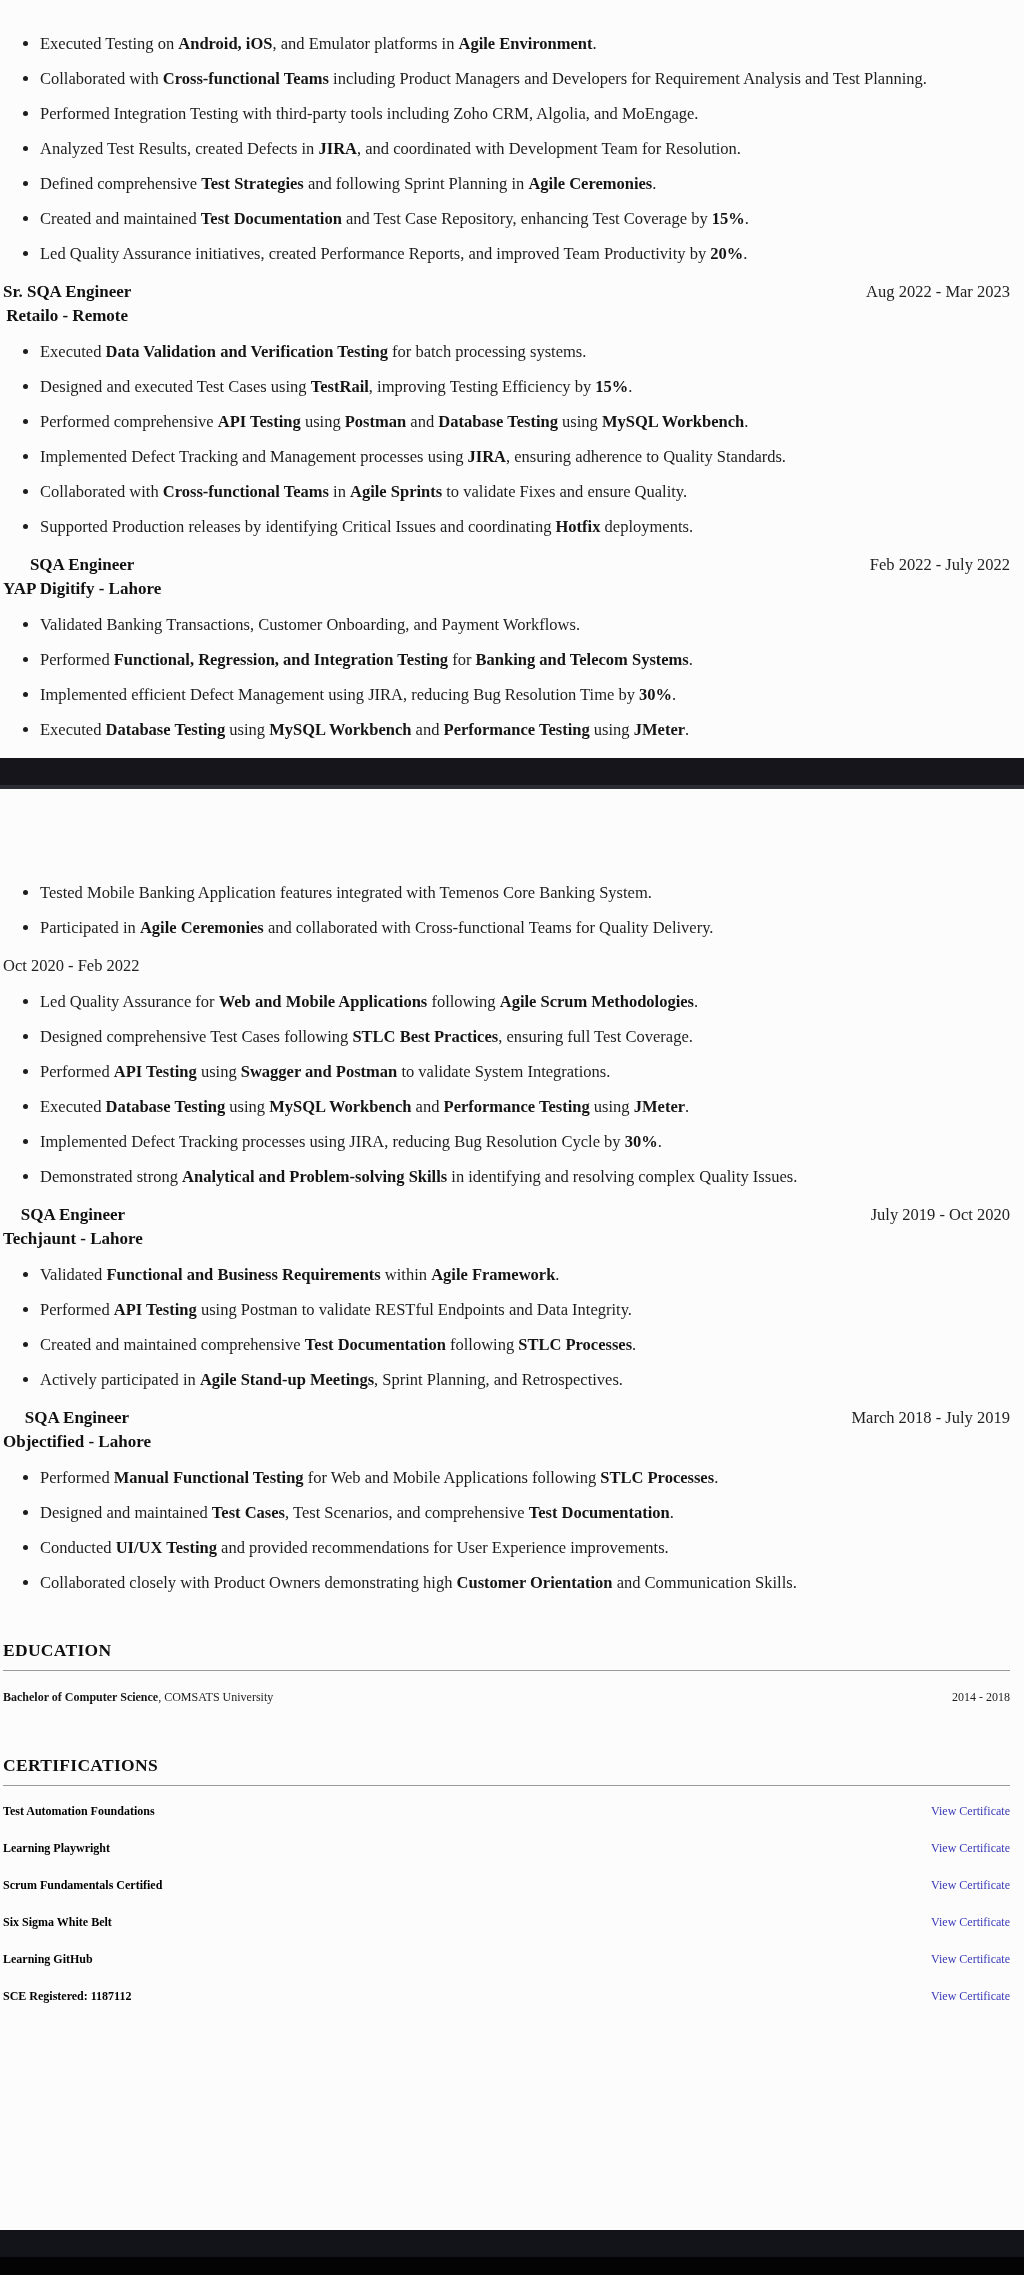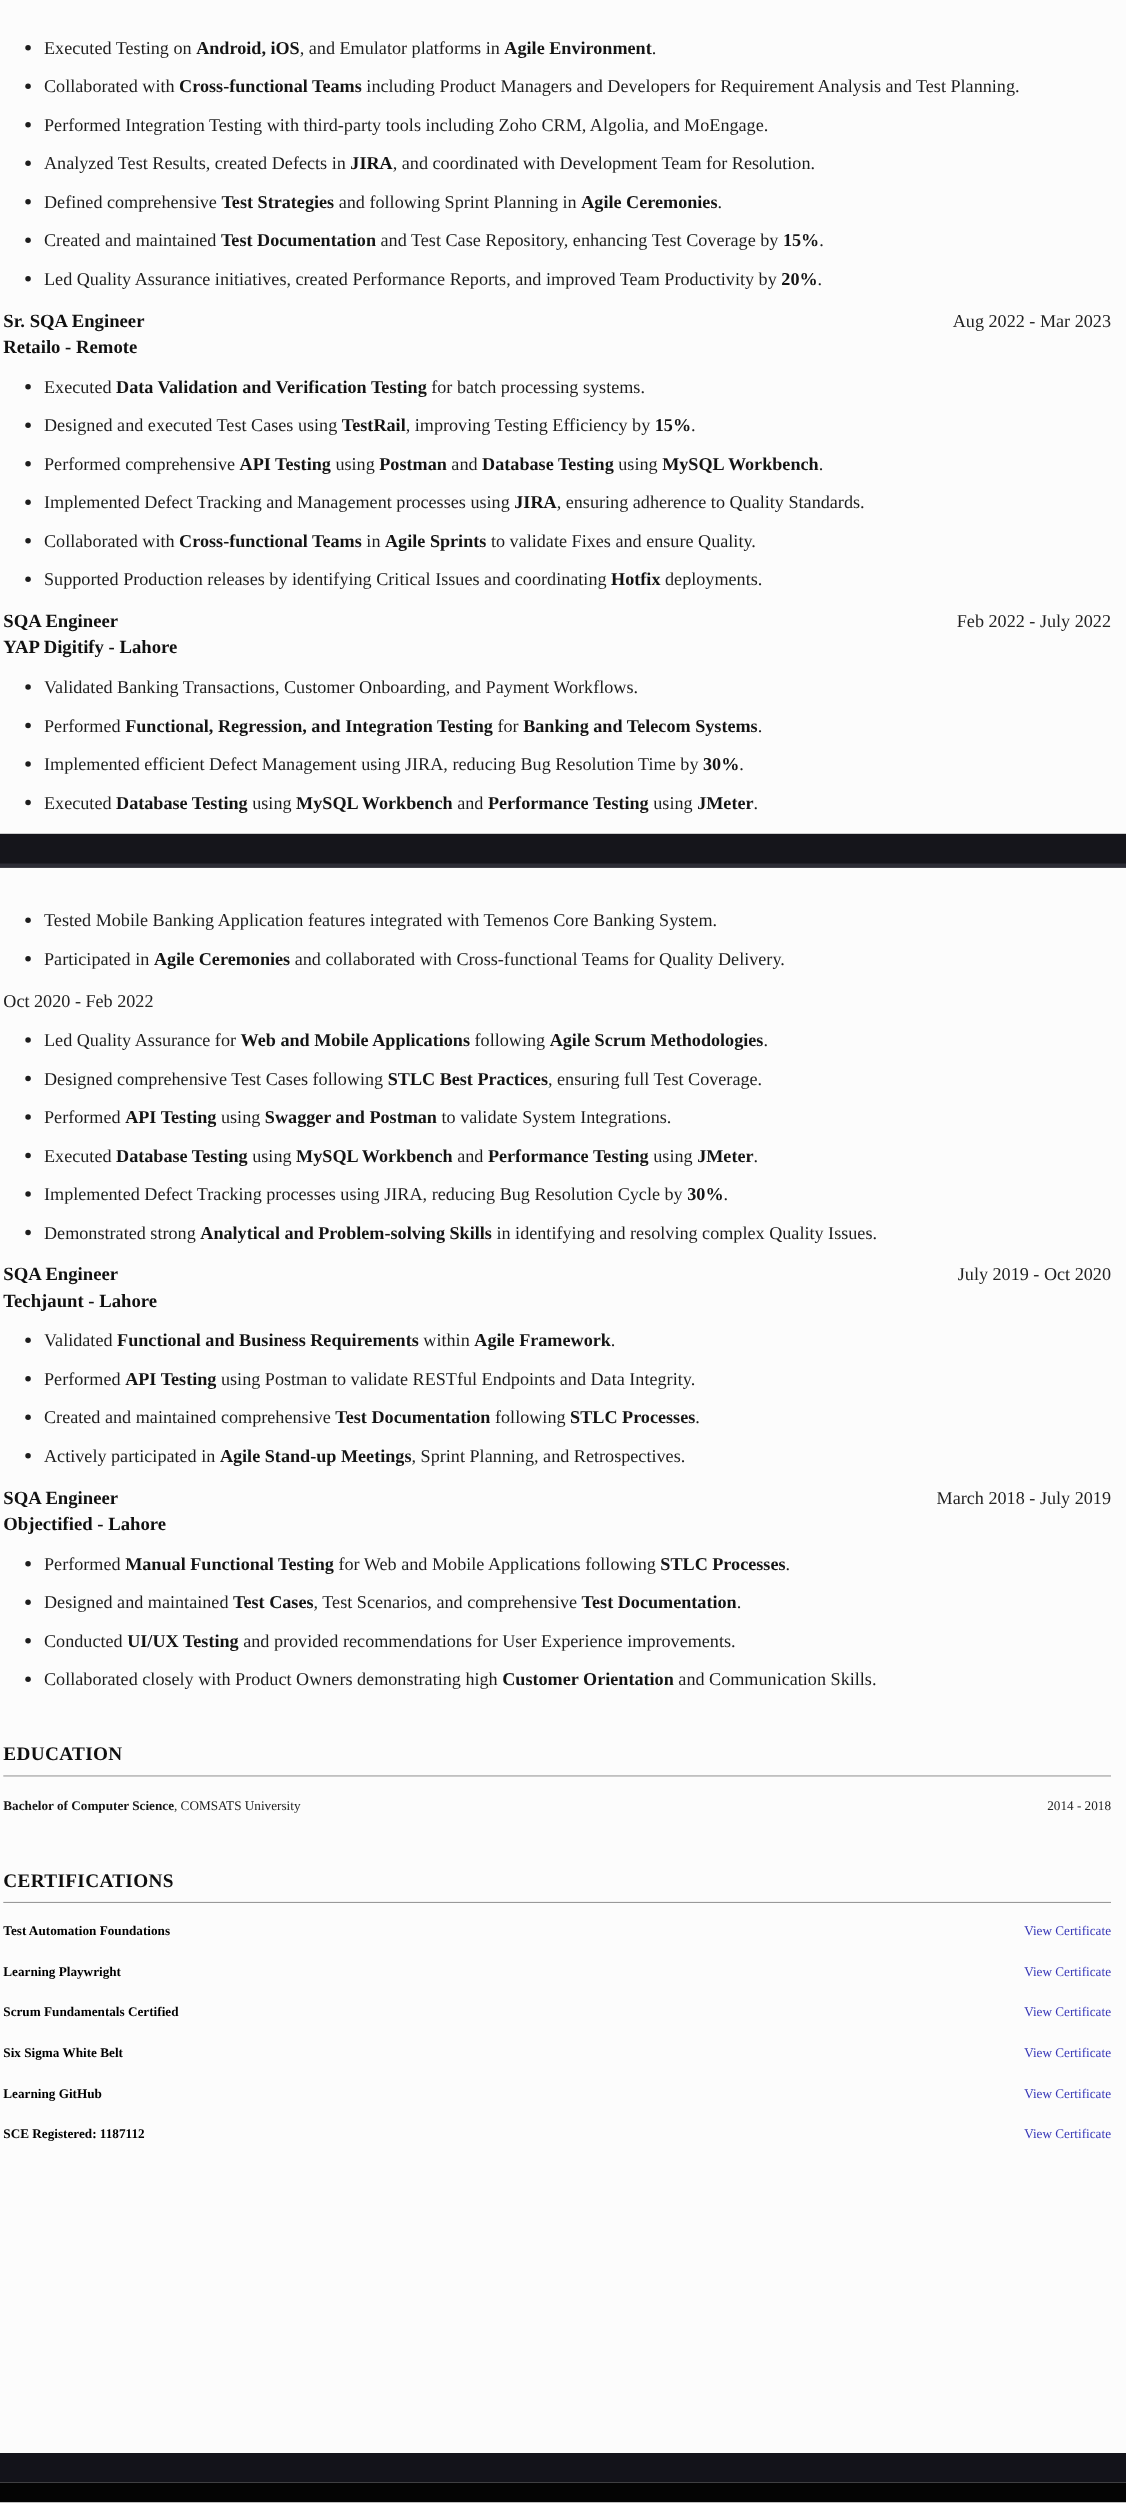--- a/index.html
+++ b/index.html
@@ -11,21 +11,21 @@
     -webkit-font-smoothing:antialiased;
   }
   .page {
     box-sizing:border-box;
     width:1024px;
     background:#fcfcfc;
     padding:0 14px 0 3px;
     overflow:hidden;
   }
   #page1 { height:758px; padding-top:20px; }
-  #page2 { height:1441px; padding-top:24px; }
+  #page2 { height:1441px; padding-top:80px; }
 
   .separator {
     box-sizing:border-box;
     height:31px;
     background:#15151b;
     border-bottom:4px solid #2c2c35;
   }
   .bottom-band-1 { height:27px; background:#13131a; }
   .bottom-band-2 { height:18px; background:#040404; }
 
@@ -42,20 +42,21 @@
   }
   ul.bullets li b, .rich b { font-weight:bold; color:#151515; }
 
   .job { margin-top:15px; }
   .job-head { display:flex; justify-content:space-between; align-items:flex-start; }
   .job-title, .job-company {
     font-weight:bold;
     font-size:17px;
     line-height:24px;
     color:#111;
+    text-align:center;
   }
   .job-dates {
     font-size:16.5px;
     line-height:24px;
     white-space:nowrap;
     color:#222;
   }
 
   .section { margin-top:46px;font-family:Liberation Serif, serif; }
   .section-heading {

